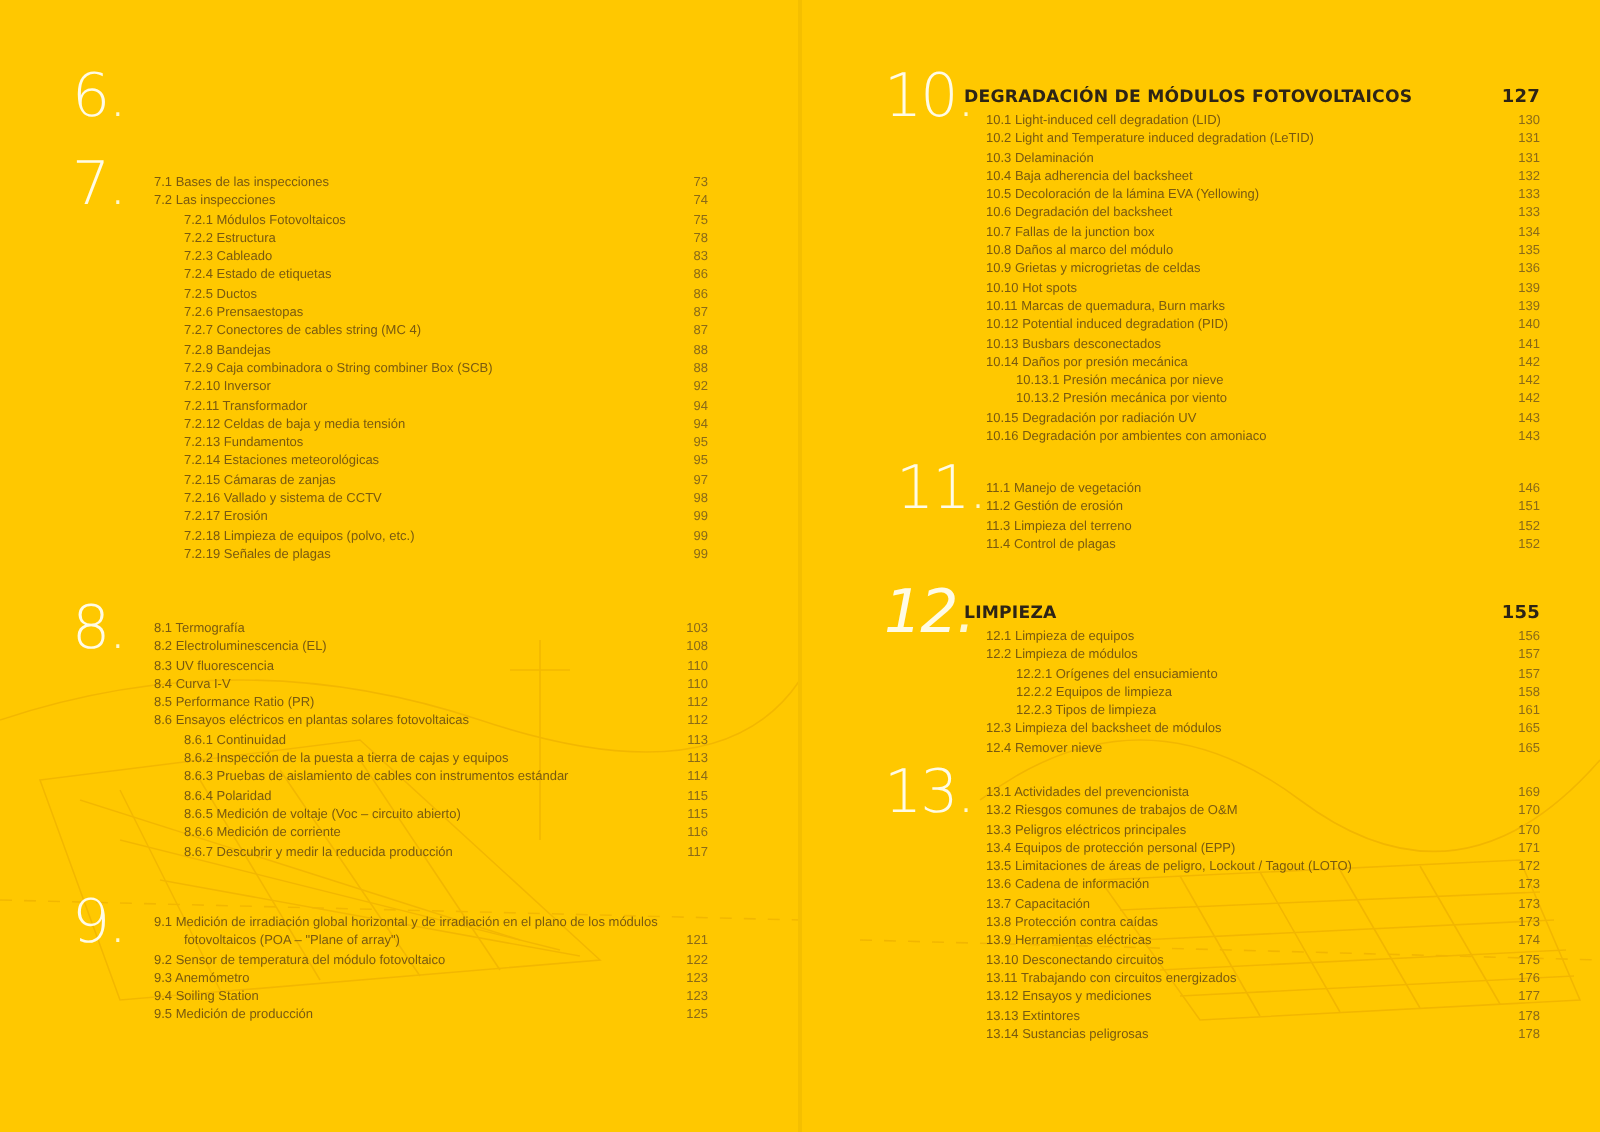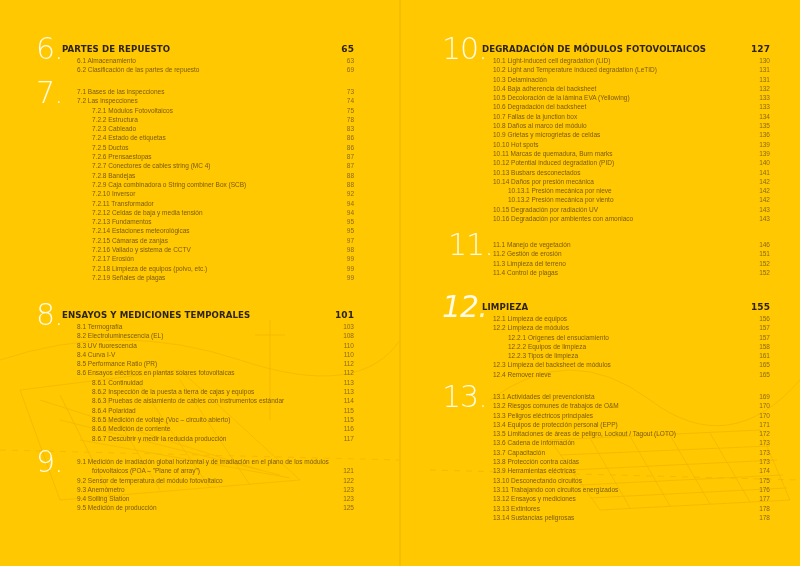--- a/index.html
+++ b/index.html
@@ -58,36 +58,20 @@
     </g>
   </svg>
 
   <div class="gutter"></div>
 
   <div class="page left">
 
     <div class="sec-num" style="left:36px;top:34px;">
       <span>6</span><span class="dot">.</span>
     </div>
-    <div class="section" style="left:62px;top:44px;width:292px;">
-      <div class="sec-head">
-        <span>PARTES DE REPUESTO</span>
-        <span class="pg">65</span>
-      </div>
-      <div style="padding-left:15px;">
-        <div class="entry lvl1">
-            <span>6.1 Almacenamiento</span>
-            <span class="pg">63</span>
-          </div>
-        <div class="entry lvl1">
-            <span>6.2 Clasificación de las partes de repuesto</span>
-            <span class="pg">69</span>
-          </div>
-      </div>
-    </div>
 
     <div class="sec-num" style="left:36px;top:78px;">
       <span>7</span><span class="dot">.</span>
     </div>
     <div class="section" style="left:62px;top:87px;width:292px;">
       <div style="padding-left:15px;">
         <div class="entry lvl1">
             <span>7.1 Bases de las inspecciones</span>
             <span class="pg">73</span>
           </div>
@@ -171,24 +155,20 @@
             <span>7.2.19 Señales de plagas</span>
             <span class="pg">99</span>
           </div>
       </div>
     </div>
 
     <div class="sec-num" style="left:36px;top:300px;">
       <span>8</span><span class="dot">.</span>
     </div>
     <div class="section" style="left:62px;top:310px;width:292px;">
-      <div class="sec-head">
-        <span>ENSAYOS Y MEDICIONES TEMPORALES</span>
-        <span class="pg">101</span>
-      </div>
       <div style="padding-left:15px;">
         <div class="entry lvl1">
             <span>8.1 Termografía</span>
             <span class="pg">103</span>
           </div>
         <div class="entry lvl1">
             <span>8.2 Electroluminescencia (EL)</span>
             <span class="pg">108</span>
           </div>
         <div class="entry lvl1">

